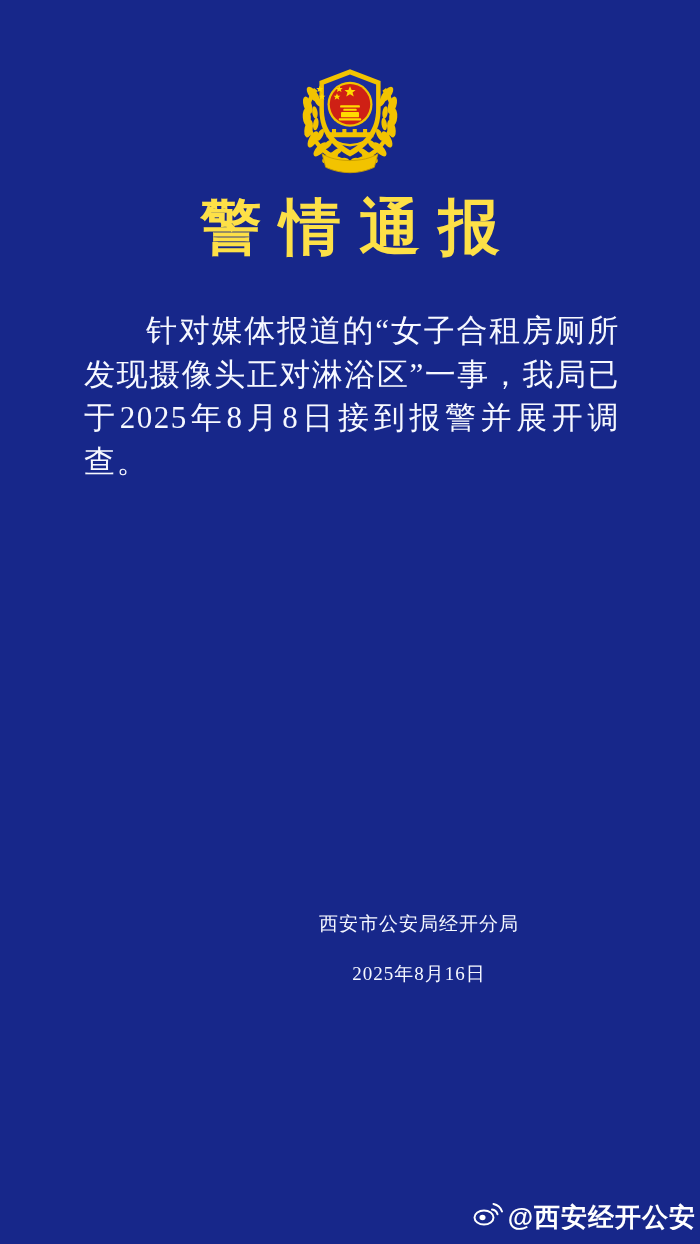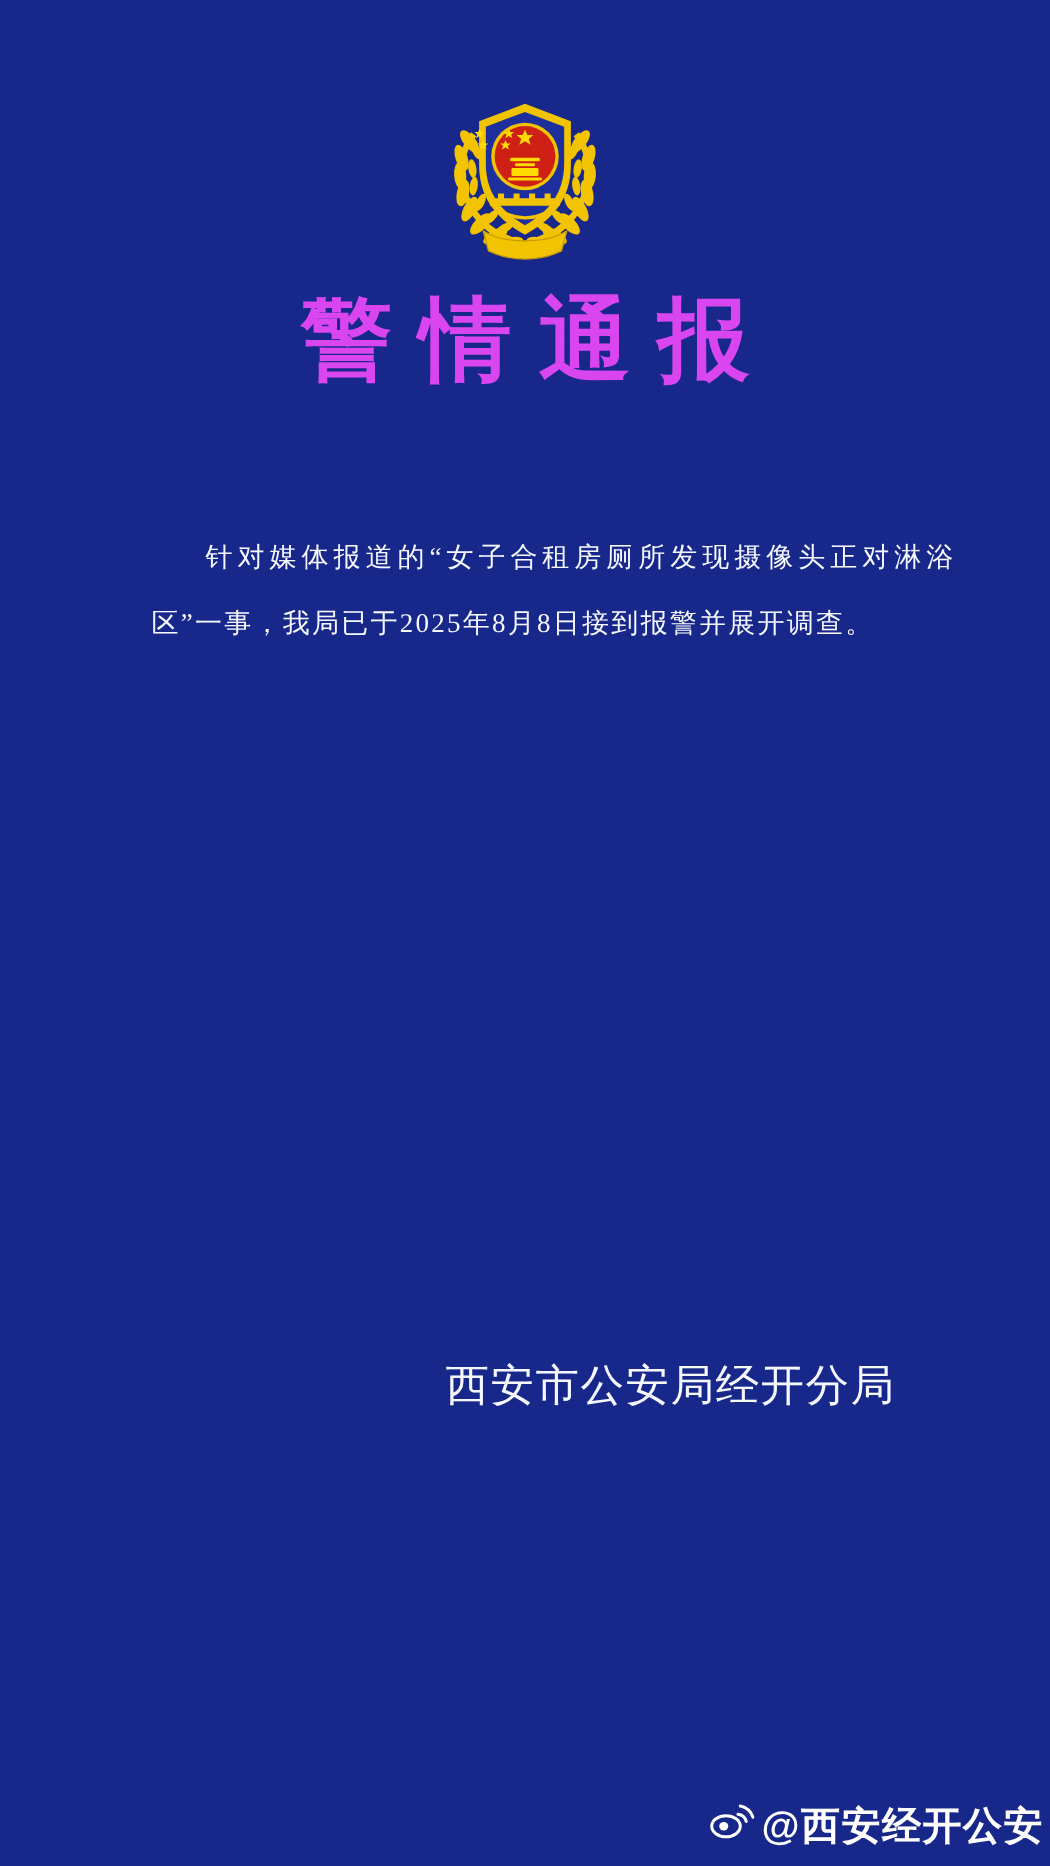--- a/index.html
+++ b/index.html
@@ -24,46 +24,44 @@
     position: absolute;
     top: 193px;
     left: 0;
     width: 700px;
     margin: 0;
     text-align: center;
     font-size: 61px;
     font-weight: bold;
     letter-spacing: 0.30em;
     text-indent: 0.30em;
-    color: #d946ef;
+    color: #fde047;
     line-height: 1.15;
   }
   .body {
     position: absolute;
     top: 309px;
-    left: 101px;
+    left: 84px;
     width: 536px;
-    font-size: 18px;
+    font-size: 31px;
     line-height: 43.5px;
     letter-spacing: 1.5px;
     text-align: justify;
-    margin-top: 41px;
   }
   .body p { margin: 0; text-indent: 2em; }
   .signature {
     position: absolute;
     top: 899px;
     left: 277px;
     width: 284px;
     text-align: center;
-    font-size: 29px;
+    font-size: 19px;
     line-height: 50px;
     letter-spacing: 1px;
     white-space: nowrap;
-    margin-left: 20px;
   }
   .watermark {
     position: absolute;
     right: 4px;
     bottom: 9px;
     display: flex;
     align-items: flex-start;
     gap: 5px;
     font-family: "Liberation Sans", "DejaVu Sans", sans-serif;
     font-size: 26px;
@@ -125,20 +123,21 @@
   </svg>
 
   <h1 class="title">警情通报</h1>
 
   <div class="body">
     <p>针对媒体报道的“女子合租房厕所发现摄像头正对淋浴区”一事，我局已于2025年8月8日接到报警并展开调查。</p>
   </div>
 
   <div class="signature">
     <div>西安市公安局经开分局</div>
+    <div>2025年8月16日</div>
   </div>
 
   <div class="watermark">
     <svg width="30" height="27" viewBox="0 0 30 27" aria-hidden="true">
       <ellipse cx="11" cy="17.5" rx="9.5" ry="7" fill="none" stroke="#ffffff" stroke-width="2"></ellipse>
       <ellipse cx="9.5" cy="17.5" rx="3" ry="2.8" fill="#ffffff"></ellipse>
       <path d="M19,9.5 a6.5,6.5 0 0 1 5.5,4.8" fill="none" stroke="#ffffff" stroke-width="2" stroke-linecap="round"></path>
       <path d="M20.5,4 a11.5,11.5 0 0 1 8.5,7.5" fill="none" stroke="#ffffff" stroke-width="2" stroke-linecap="round"></path>
     </svg>
     <span>@西安经开公安</span>

